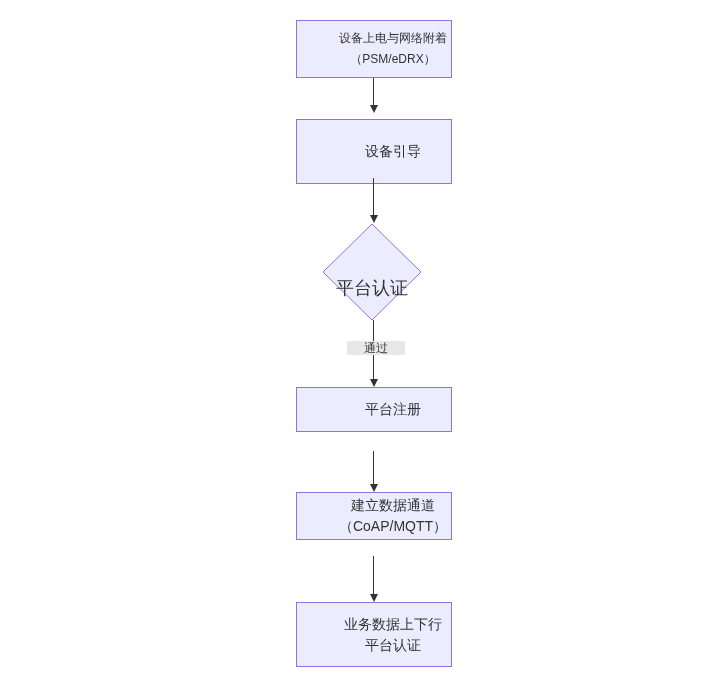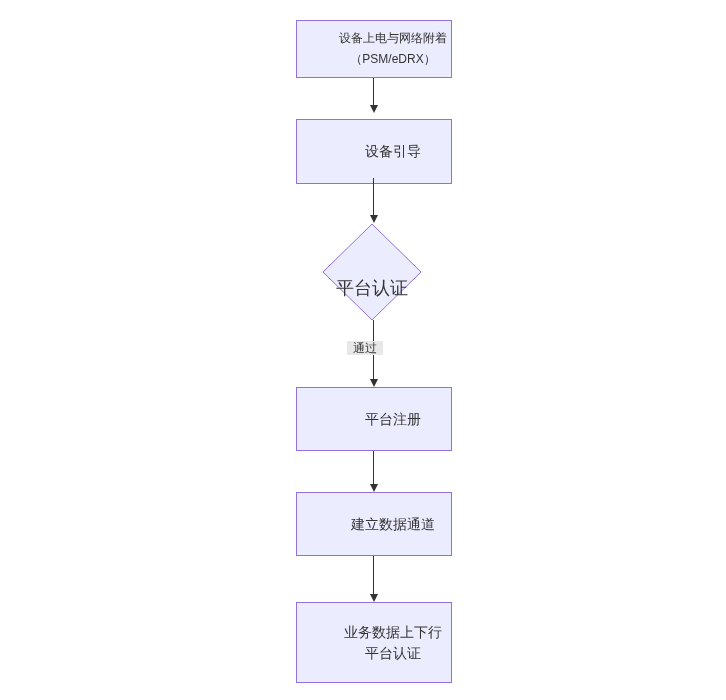--- a/index.html
+++ b/index.html
@@ -53,21 +53,21 @@
     border-top: 8px solid var(--edge-line, #333333);
   }
   .edge-label {
     position: absolute;
     left: 347px;
     top: 341px;
     background: var(--edge-label-bg, #e8e8e8);
     color: var(--text, #333333);
     font-size: 12px;
     line-height: 14px;
-    padding: 0 6px;
+    padding: 0 17px;
     white-space: nowrap;
   }
   .diamond-wrap {
     position: absolute;
     left: 322px;
     top: 223px;
     width: 100px;
     height: 98px;
   }
   .diamond-wrap svg { display: block; }
@@ -114,36 +114,37 @@
     </svg>
     <div class="diamond-label">平台认证</div>
   </div>
 
   <div class="edge" style="top:320px; height:67px">
     <div class="line"></div>
     <div class="head"></div>
   </div>
   <div class="edge-label">通过</div>
 
-  <div class="node" style="top:387px; height:64px">
+  <div class="node" style="top:387px; height:45px">
     <span>平台注册</span>
   </div>
 
   <div class="edge" style="top:451px; height:41px">
     <div class="line"></div>
     <div class="head"></div>
   </div>
 
-  <div class="node" style="top:492px; height:64px">
+  <div class="node" style="top:492px; height:48px">
     <span>建立数据通道</span>
+    <span>（CoAP/MQTT）</span>
   </div>
 
   <div class="edge" style="top:556px; height:46px">
     <div class="line"></div>
     <div class="head"></div>
   </div>
 
-  <div class="node" style="top:602px; height:81px">
+  <div class="node" style="top:602px; height:65px">
     <span>业务数据上下行</span>
     <span>平台认证</span>
   </div>
 
 </div>
 
 </body></html>

